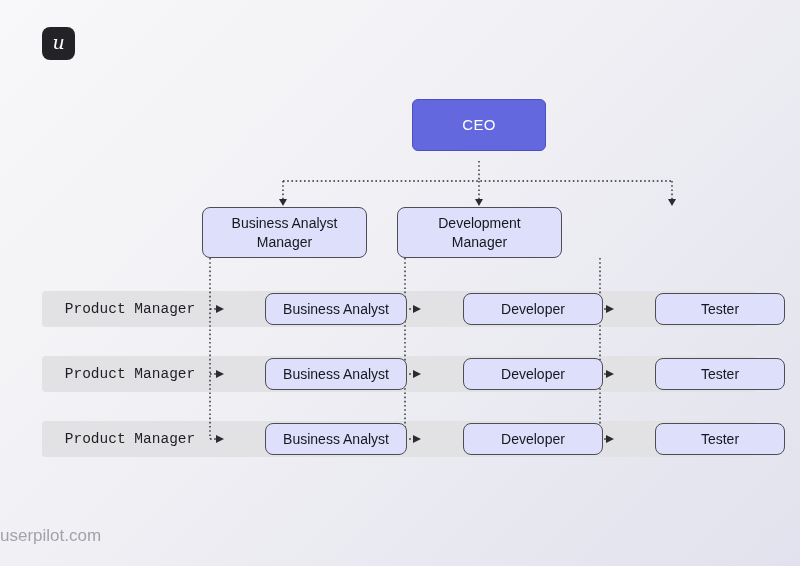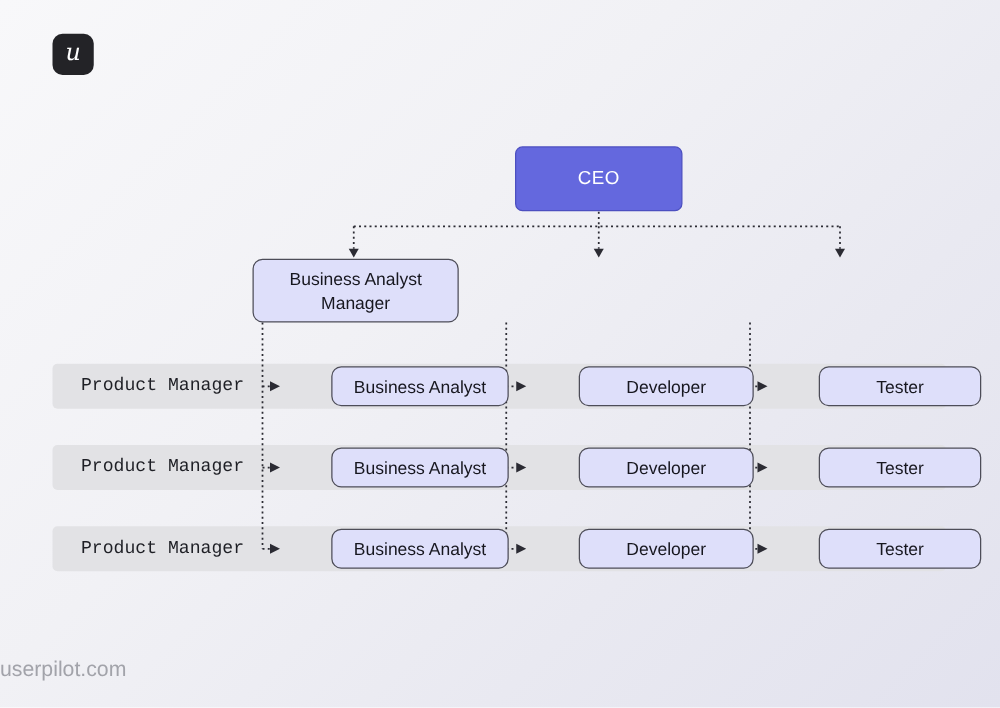--- a/index.html
+++ b/index.html
@@ -36,21 +36,21 @@
   }
   .row-label-0{top:291px}.row-label-1{top:356px}.row-label-2{top:421px}
   
   .node{
     position:absolute;z-index:3;box-sizing:border-box;
     display:flex;align-items:center;justify-content:center;text-align:center;
     background:#dedffa;border:1.3px solid #4d4d58;border-radius:8px;
     color:#17171f;font-size:14px;line-height:1.35;
   }
   .node-ceo{
-    left:412px;top:117px;width:134px;height:52px;
+    left:412px;top:99px;width:134px;height:52px;
     background:#6468de;border:1px solid #4c4fc0;border-radius:6px;
     color:#ffffff;font-size:15px;letter-spacing:.3px;
   }
   .mgr{top:207px;width:165px;height:51px;padding:0 18px;}
   .mgr-0{left:202px}.mgr-1{left:397px}.mgr-2{left:590px}
   .cell{height:32px;margin-left:40px;}
   .r0{top:293px}.r1{top:358px}.r2{top:423px}
   .c0{left:225px;width:142px}.c1{left:423px;width:140px}.c2{left:615px;width:130px}
   
   .footer{
@@ -110,20 +110,21 @@
     </g>
   </svg>
 
   <div class="band band-0"></div>
   <div class="band band-1"></div>
   <div class="band band-2"></div>
 
   <div class="node node-ceo">CEO</div>
 
   <div class="node mgr mgr-0">Business Analyst Manager</div>
+  <div class="node mgr mgr-1">Development Manager</div>
 
   <div class="row-label row-label-0">Product Manager</div>
   <div class="node cell r0 c0">Business Analyst</div>
   <div class="node cell r0 c1">Developer</div>
   <div class="node cell r0 c2">Tester</div>
 
   <div class="row-label row-label-1">Product Manager</div>
   <div class="node cell r1 c0">Business Analyst</div>
   <div class="node cell r1 c1">Developer</div>
   <div class="node cell r1 c2">Tester</div>

